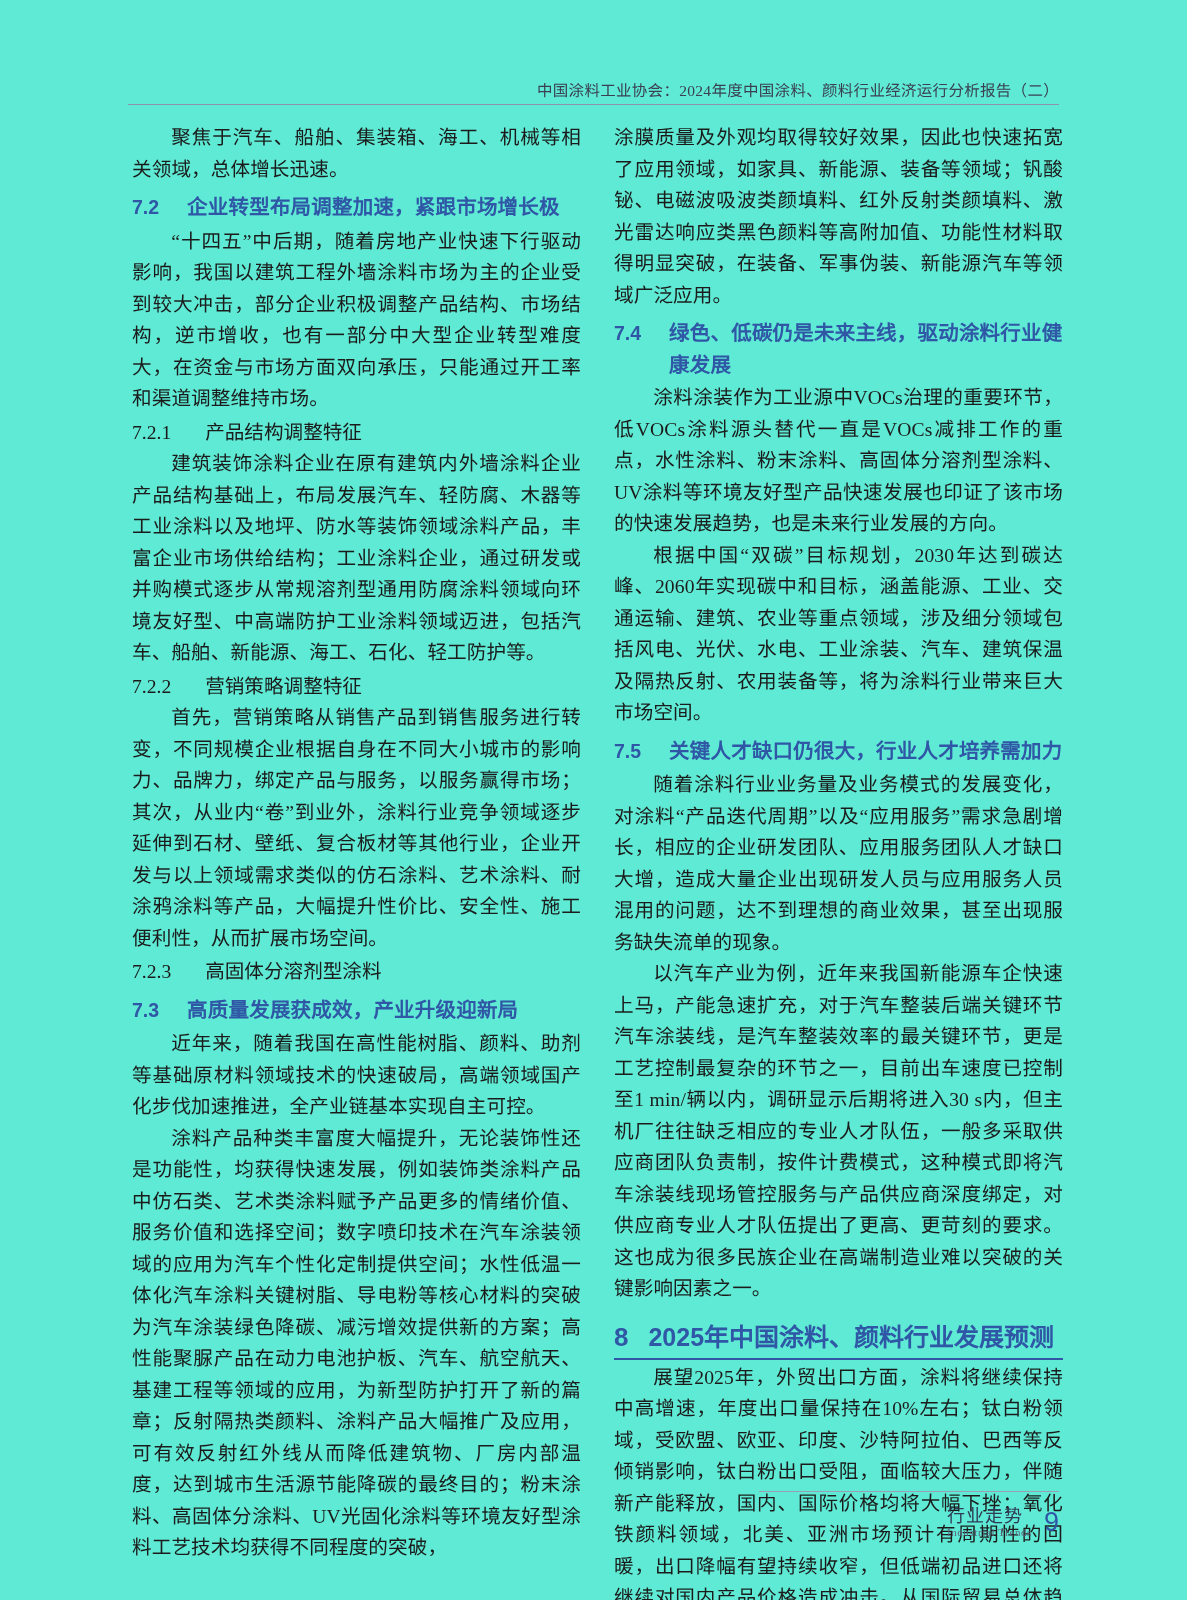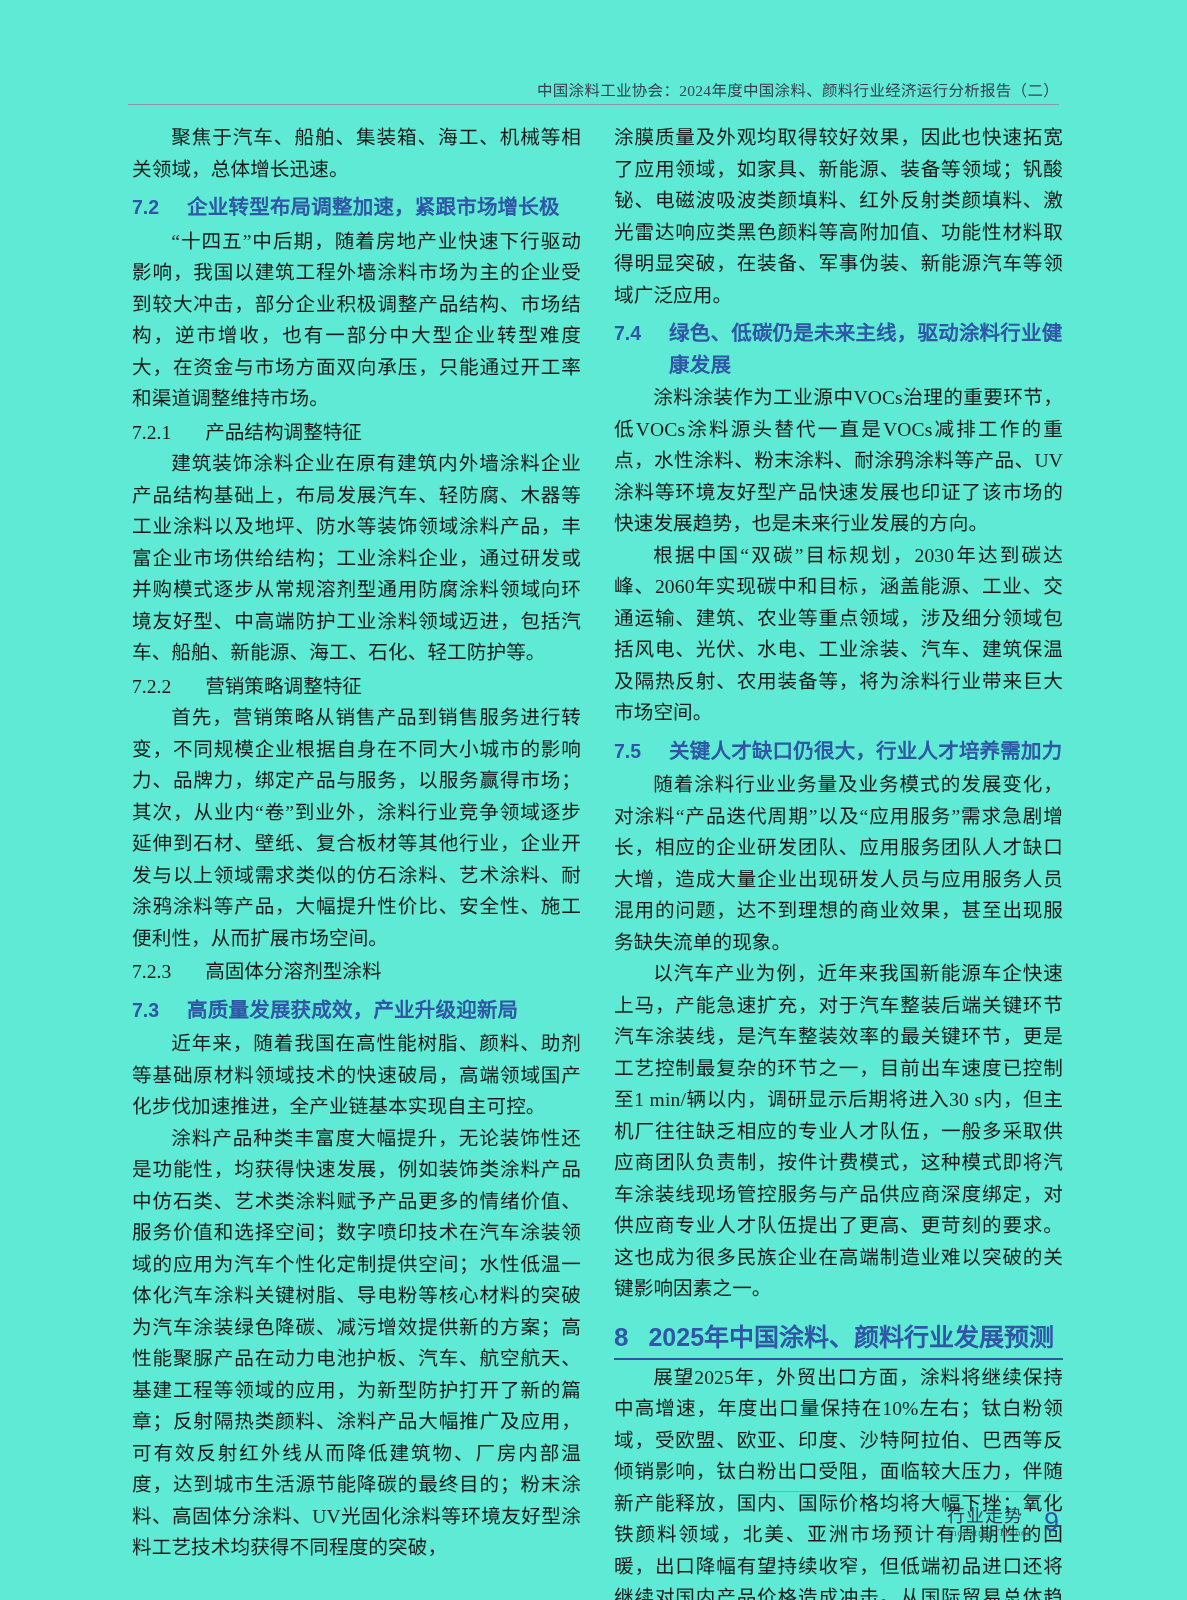--- a/index.html
+++ b/index.html
@@ -202,21 +202,21 @@
     </div>
 
     <div class="col">
 
       <p>涂膜质量及外观均取得较好效果，因此也快速拓宽了应用领域，如家具、新能源、装备等领域；钒酸铋、电磁波吸波类颜填料、红外反射类颜填料、激光雷达响应类黑色颜料等高附加值、功能性材料取得明显突破，在装备、军事伪装、新能源汽车等领域广泛应用。</p>
 
       <div class="h2">
         <span class="num">7.4</span>
         <span class="txt">绿色、低碳仍是未来主线，驱动涂料行业健康发展</span>
       </div>
-      <p class="indent">涂料涂装作为工业源中VOCs治理的重要环节，低VOCs涂料源头替代一直是VOCs减排工作的重点，水性涂料、粉末涂料、耐涂鸦涂料等产品、UV涂料等环境友好型产品快速发展也印证了该市场的快速发展趋势，也是未来行业发展的方向。</p>
+      <p class="indent">涂料涂装作为工业源中VOCs治理的重要环节，低VOCs涂料源头替代一直是VOCs减排工作的重点，水性涂料、粉末涂料、高固体分溶剂型涂料、UV涂料等环境友好型产品快速发展也印证了该市场的快速发展趋势，也是未来行业发展的方向。</p>
       <p class="indent">根据中国“双碳”目标规划，2030年达到碳达峰、2060年实现碳中和目标，涵盖能源、工业、交通运输、建筑、农业等重点领域，涉及细分领域包括风电、光伏、水电、工业涂装、汽车、建筑保温及隔热反射、农用装备等，将为涂料行业带来巨大市场空间。</p>
 
       <div class="h2">
         <span class="num">7.5</span>
         <span class="txt">关键人才缺口仍很大，行业人才培养需加力</span>
       </div>
       <p class="indent">随着涂料行业业务量及业务模式的发展变化，对涂料“产品迭代周期”以及“应用服务”需求急剧增长，相应的企业研发团队、应用服务团队人才缺口大增，造成大量企业出现研发人员与应用服务人员混用的问题，达不到理想的商业效果，甚至出现服务缺失流单的现象。</p>
       <p class="indent">以汽车产业为例，近年来我国新能源车企快速上马，产能急速扩充，对于汽车整装后端关键环节汽车涂装线，是汽车整装效率的最关键环节，更是工艺控制最复杂的环节之一，目前出车速度已控制至1 min/辆以内，调研显示后期将进入30 s内，但主机厂往往缺乏相应的专业人才队伍，一般多采取供应商团队负责制，按件计费模式，这种模式即将汽车涂装线现场管控服务与产品供应商深度绑定，对供应商专业人才队伍提出了更高、更苛刻的要求。这也成为很多民族企业在高端制造业难以突破的关键影响因素之一。</p>
 
       <div class="h1">

